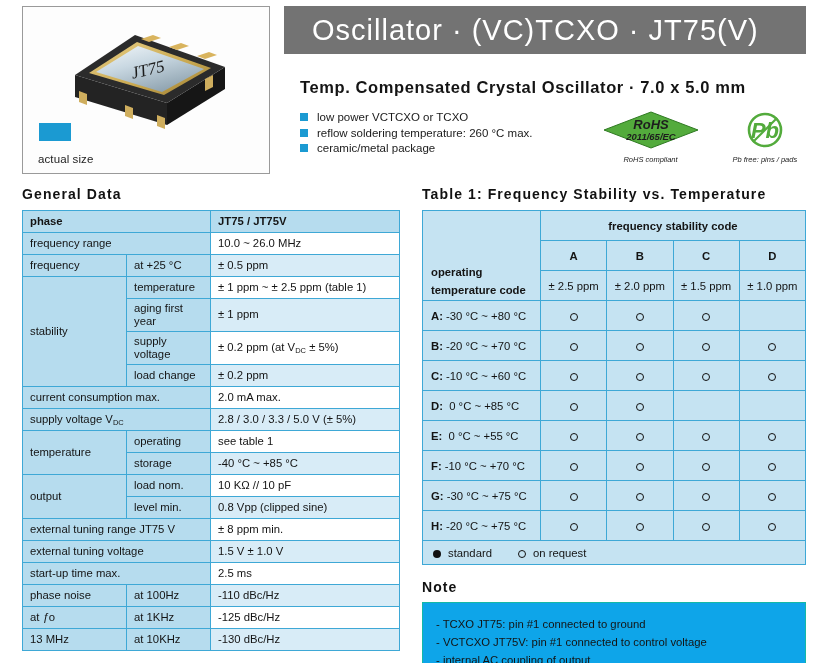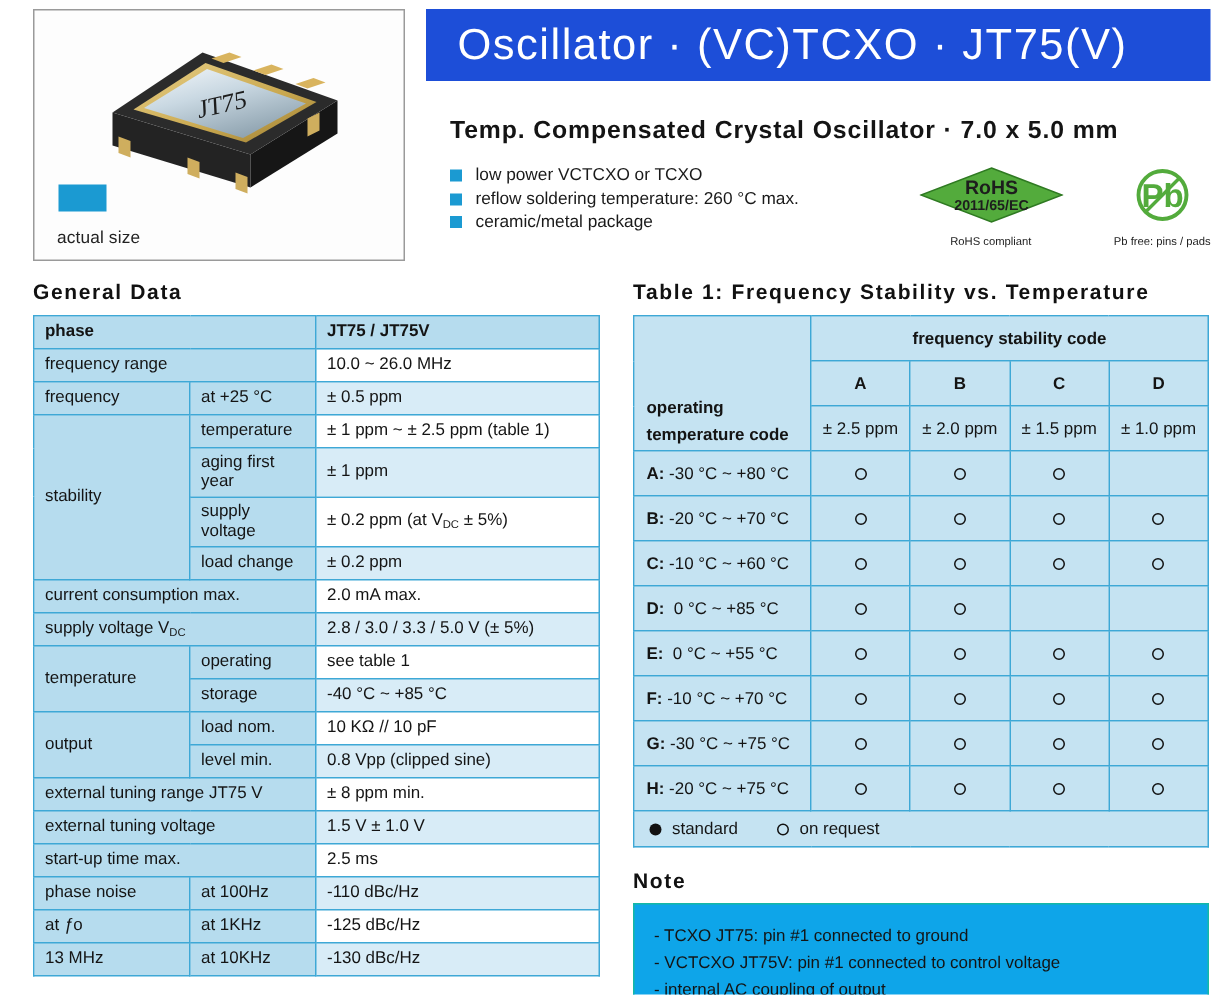--- a/index.html
+++ b/index.html
@@ -52,25 +52,25 @@
   }
 
   
   .head-col {
     flex: 1;
     margin-left: 14px;
     display: flex;
     flex-direction: column;
   }
   .title-bar {
-    background: #1d4ed8;
+    background: #737373;
     height: 48px;
     display: flex;
     align-items: center;
-    padding-left: 21px;
+    padding-left: 28px;
   }
   .title-bar .title-text {
     color: #ffffff;
     font-size: 29px;
     font-weight: 400;
     letter-spacing: 1.0px;
     white-space: nowrap;
   }
   .subtitle {
     margin-top: 24px;
@@ -79,21 +79,20 @@
     font-weight: bold;
     letter-spacing: .6px;
     color: #141414;
     white-space: nowrap;
   }
 
   .feature-row {
     margin-top: 14px;
     display: flex;
     align-items: flex-start;
-    gap: 10px;
   }
   .bullets {
     padding-left: 16px;
     flex: 0 0 auto;
   }
   .bullet-line {
     display: flex;
     align-items: center;
     margin-bottom: 3.5px;
   }
@@ -108,20 +107,21 @@
     color: #1a1a1a;
     white-space: nowrap;
   }
 
   .logos {
     display: flex;
     margin-left: 70px;
     gap: 34px;
     align-items: flex-start;
     padding-top: 0px;
+    font-style: italic;
   }
   .logo-cell { text-align: center; }
   .logo-caption {
     font-size: 7.5px;
     color: #222;
     margin-top: 2px;
     white-space: nowrap;
   }
 
   

